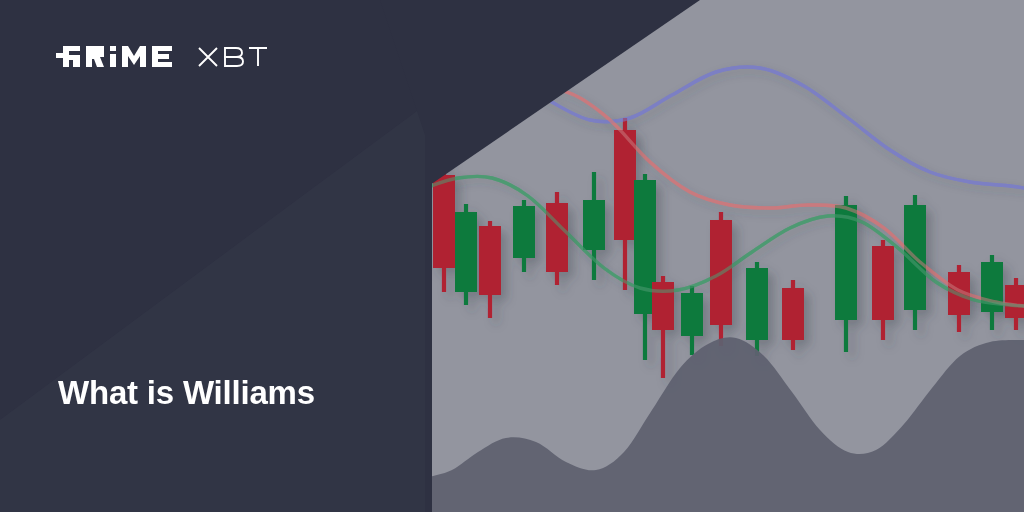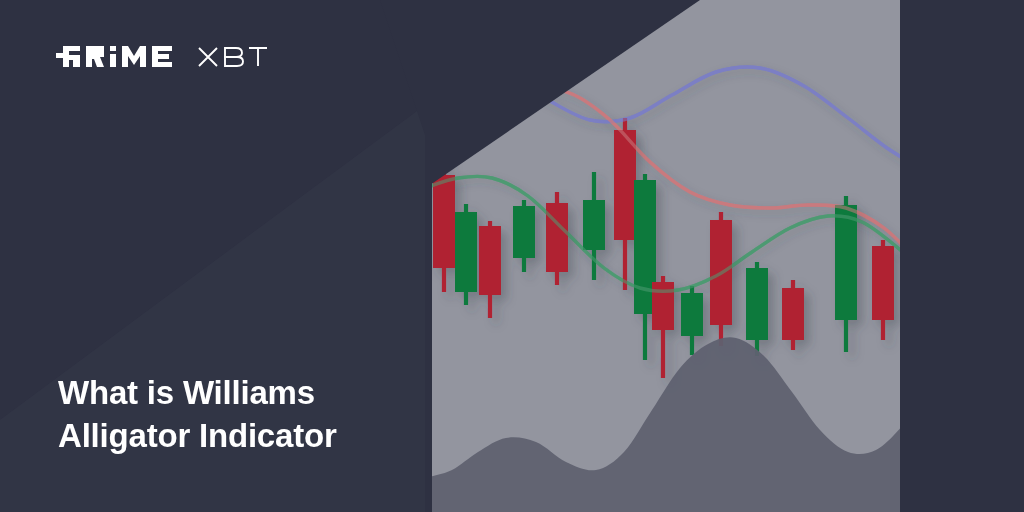--- a/index.html
+++ b/index.html
@@ -2,21 +2,21 @@
 <html><head>
 <meta charset="utf-8">
 <style>
   * { margin:0; padding:0; box-sizing:border-box; }
   html,body { width:1024px; height:512px; overflow:hidden; }
   body {
     font-family:"Liberation Sans", sans-serif;
     background:#2e3142;
     position:relative;
   }
-  #stage { position:absolute; inset:0; width:900px; height:512px; overflow:hidden; }
+  #stage { position:absolute; inset:0; width:1024px; height:512px; overflow:hidden; }
 
   
   .chart-panel {
     position:absolute; left:425px; top:0; width:599px; height:512px;
     overflow:hidden;
   }
   .chart-svg { position:absolute; left:0; top:0; }
 
   
   .left-panel {
@@ -162,16 +162,15 @@
         <path d="M 2 3 L 20 21 M 20 3 L 2 21"></path>
         <path d="M 28 3 L 39 3 Q 45 3 45 8 Q 45 12 39 12 L 28 12 Z"></path>
         <path d="M 28 12 L 40 12 Q 46 12 46 16.5 Q 46 21 40 21 L 28 21 Z"></path>
         <path d="M 52 3 L 70 3 M 61 3 L 61 21"></path>
       </g>
     </svg>
   </div>
 
   <h1 class="headline">
     <span class="hl-line">What is Williams</span>
-    <span class="hl-line">Alligator Indicator</span>
   </h1>
 
 </div>
 
 </body></html>

